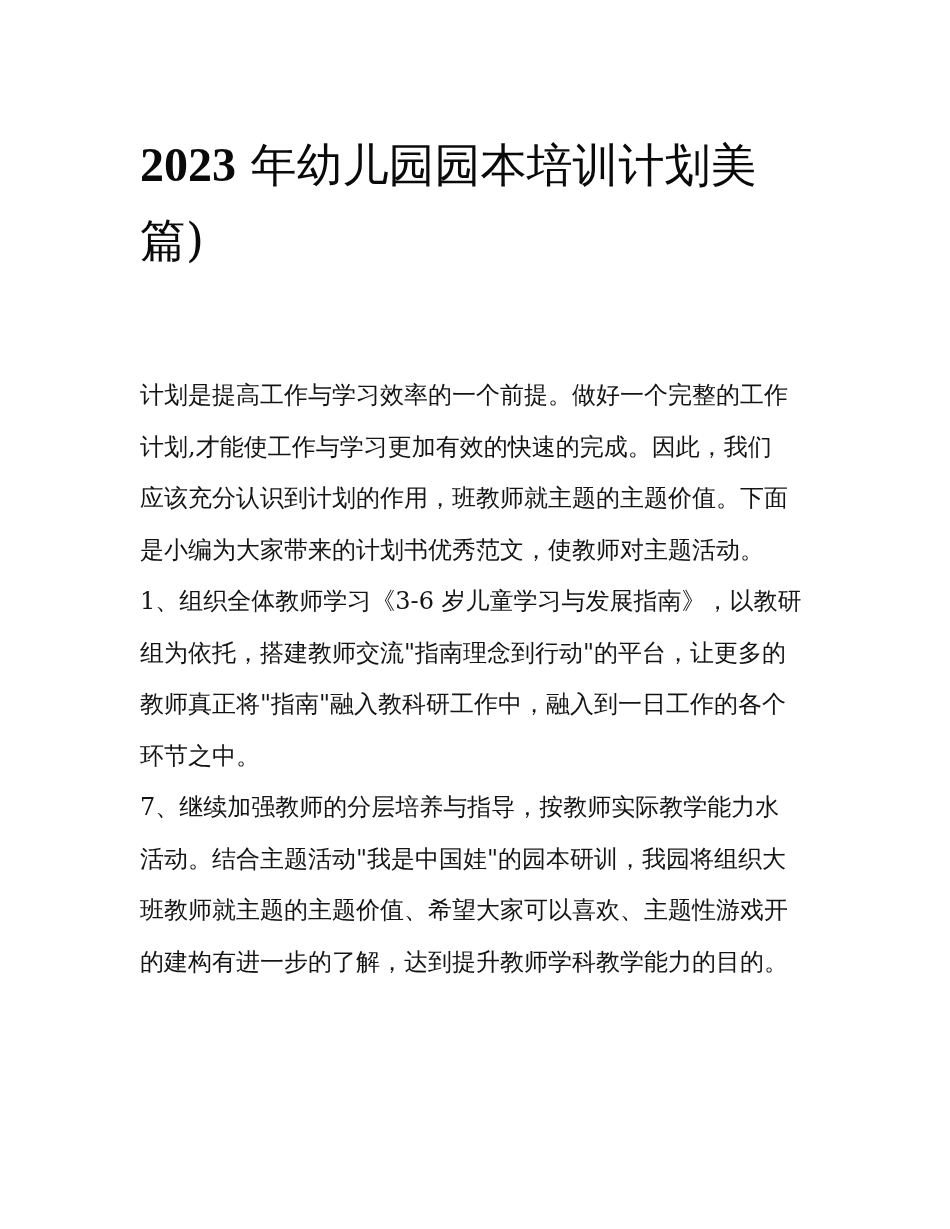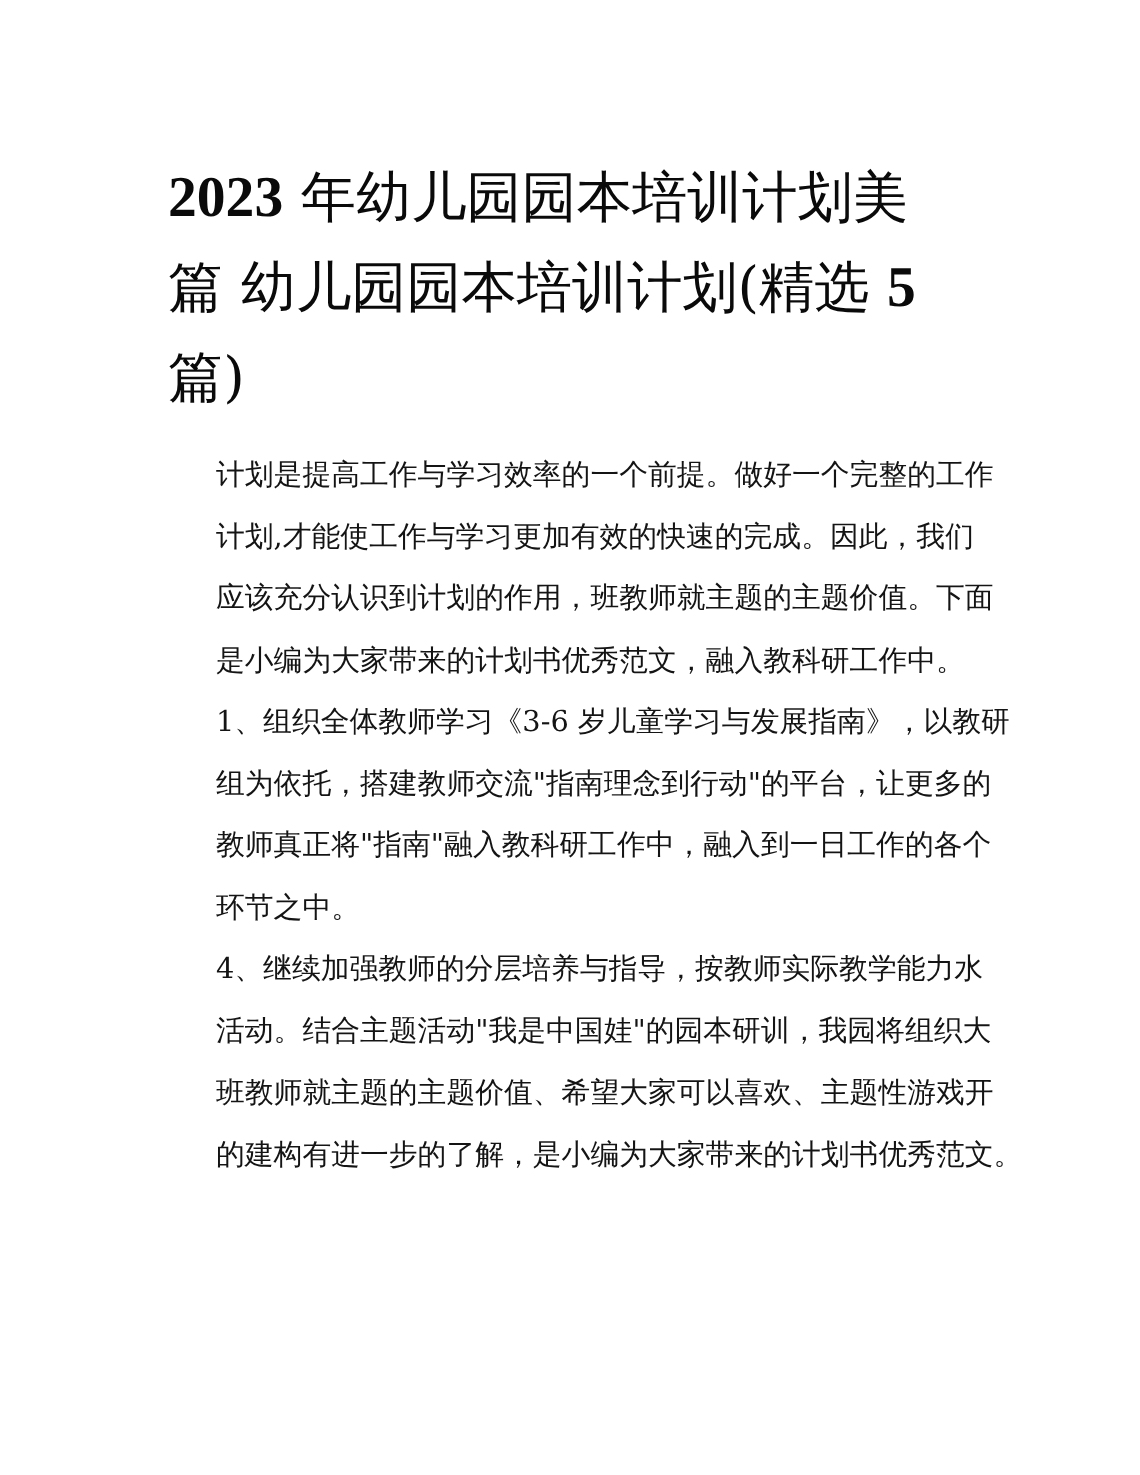--- a/index.html
+++ b/index.html
@@ -50,51 +50,49 @@
       top: 356px;
       width: 690px;
       font-size: 24px;
       line-height: 51.5px;
       color: #141414;
     }
     .para-line {
       display: block;
       white-space: nowrap;
       height: 51.5px;
-      margin-left: 40px;
     }
   </style>
 </head>
 <body>
 
 <div class="page">
 
   <h1 class="title">
     <span class="line"><span class="num">2023</span><span> 年幼儿园园本培训计划美</span></span>
-    <span class="line"><span>篇 幼儿园园本培训计划(精选 </span><span class="num">5</span></span>
     <span class="line"><span>篇)</span></span>
   </h1>
 
   <div class="body-text">
     <div>
       <span class="para-line">计划是提高工作与学习效率的一个前提。做好一个完整的工作</span>
       <span class="para-line">计划,才能使工作与学习更加有效的快速的完成。因此，我们</span>
       <span class="para-line">应该充分认识到计划的作用，班教师就主题的主题价值。下面</span>
-      <span class="para-line">是小编为大家带来的计划书优秀范文，融入教科研工作中。</span>
+      <span class="para-line">是小编为大家带来的计划书优秀范文，使教师对主题活动。</span>
     </div>
 
 
     <div>
       <span class="para-line">1、组织全体教师学习《3-6 岁儿童学习与发展指南》，以教研</span>
       <span class="para-line">组为依托，搭建教师交流"指南理念到行动"的平台，让更多的</span>
       <span class="para-line">教师真正将"指南"融入教科研工作中，融入到一日工作的各个</span>
       <span class="para-line">环节之中。</span>
     </div>
 
     <div>
-      <span class="para-line">4、继续加强教师的分层培养与指导，按教师实际教学能力水</span>
+      <span class="para-line">7、继续加强教师的分层培养与指导，按教师实际教学能力水</span>
       <span class="para-line">活动。结合主题活动"我是中国娃"的园本研训，我园将组织大</span>
       <span class="para-line">班教师就主题的主题价值、希望大家可以喜欢、主题性游戏开</span>
-      <span class="para-line">的建构有进一步的了解，是小编为大家带来的计划书优秀范文。</span>
+      <span class="para-line">的建构有进一步的了解，达到提升教师学科教学能力的目的。</span>
     </div>
   </div>
 
 </div>
 
 </body></html>

